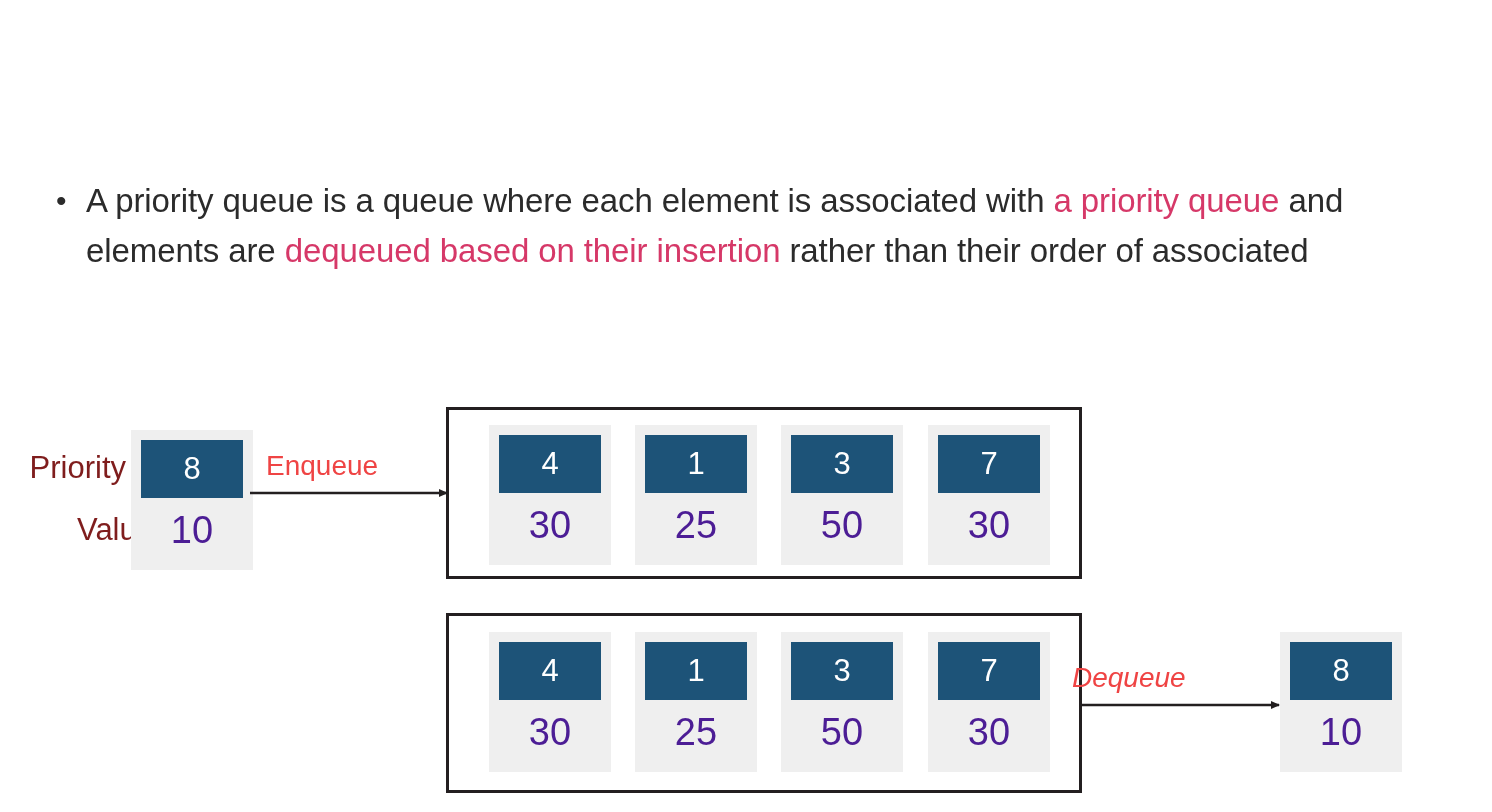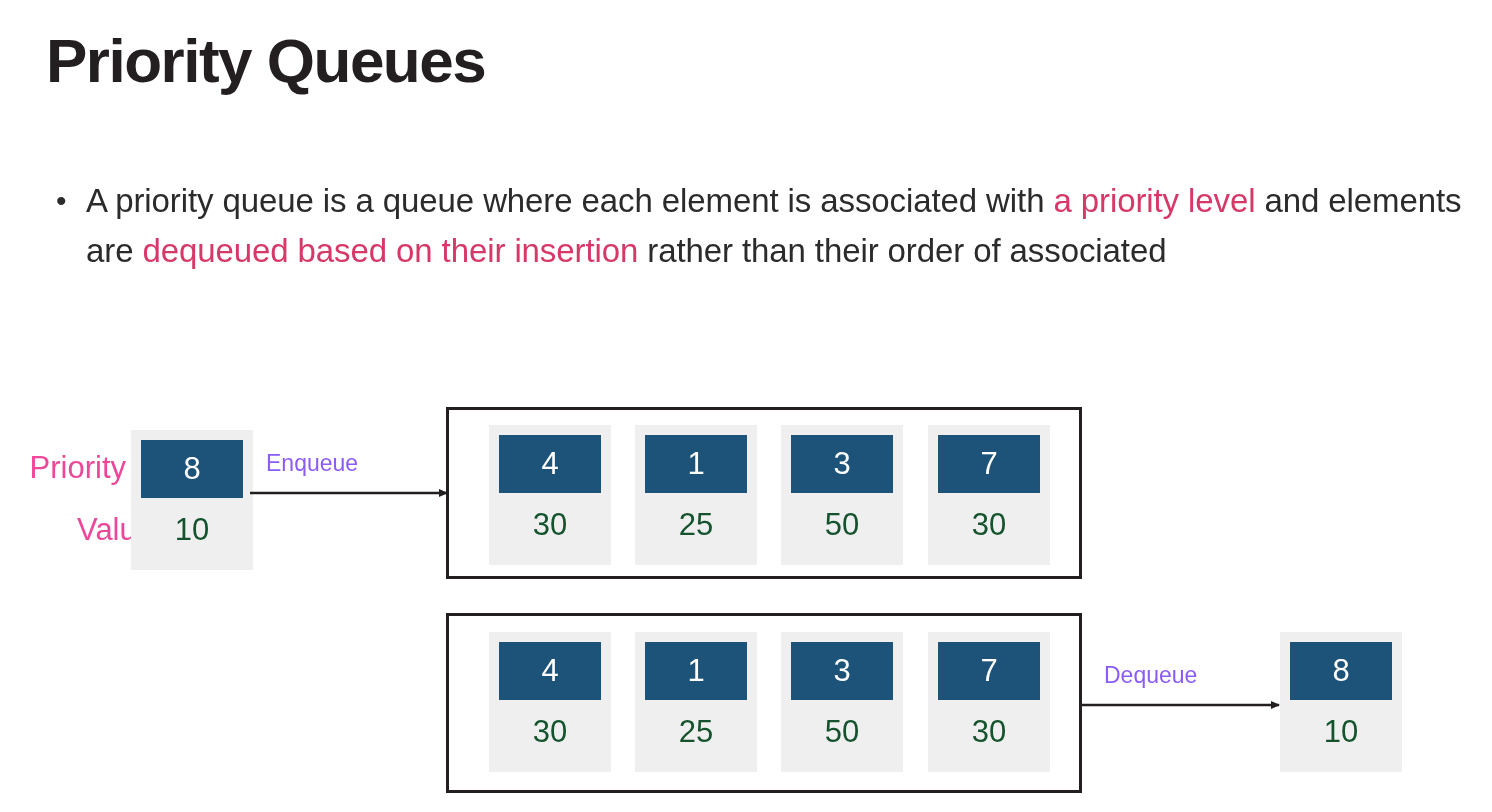--- a/index.html
+++ b/index.html
@@ -91,77 +91,76 @@
     font-size: 31px;
     line-height: 58px;
     text-align: center;
   }
   .node-val {
     position: absolute;
     left: 10px;
     top: 72px;
     width: 102px;
     height: 56px;
-    color: #14532d;
-    font-size: 31px;
+    color: #4c1d95;
+    font-size: 38px;
     line-height: 56px;
     text-align: center;
   }
 
   
   .queue-box {
     position: absolute;
     border: 3px solid #231f20;
     background: transparent;
     box-sizing: border-box;
   }
   #queue-box-top  { left: 446px; top: 407px; width: 636px; height: 172px; }
   #queue-box-bot  { left: 446px; top: 613px; width: 636px; height: 180px; }
 
   
   .axis-label {
     position: absolute;
     text-align: right;
     font-size: 31px;
-    color: #ec4899;
+    color: #7f1d1d;
     white-space: nowrap;
   }
   #label-priority { left: 0px; top: 450px; width: 126px; }
   #label-value    { left: 0px; top: 512px; width: 126px; padding-left: 28px; }
 
   
   .arrow-label {
     position: absolute;
-    font-size: 23px;
-    color: #8b5cf6;
+    font-size: 28px;
+    color: #ef4444;
     white-space: nowrap;
   }
   #label-enqueue { left: 266px; top: 450px; }
-  #label-dequeue { left: 1104px; top: 662px; }
+  #label-dequeue { left: 1072px; top: 662px; font-style: italic; }
 
   svg.arrow-layer {
     position: absolute;
     left: 0;
     top: 0;
     width: 1492px;
     height: 812px;
     overflow: visible;
   }
 </style>
 </head>
 <body>
 
 <div id="slide">
 
-  <div id="slide-title">Priority Queues</div>
 
   <div id="bullet-block">
     <div id="bullet-marker">•</div>
     <div id="bullet-text">
-      <span>A priority queue is a queue where each element is associated with </span><span class="hl">a priority level</span><span> and elements are </span><span class="hl">dequeued based on their insertion</span><span> rather than their order of associated</span>
+      <span>A priority queue is a queue where each element is associated with </span><span class="hl">a priority queue</span><span> and elements are </span><span class="hl">dequeued based on their insertion</span><span> rather than their order of associated</span>
     </div>
   </div>
 
   <div id="diagram">
 
     <div class="axis-label" id="label-priority">Priority</div>
     <div class="axis-label" id="label-value">Value</div>
 
     <div class="node-card" style="left:131px; top:430px;">
       <div class="node-prio">8</div>

